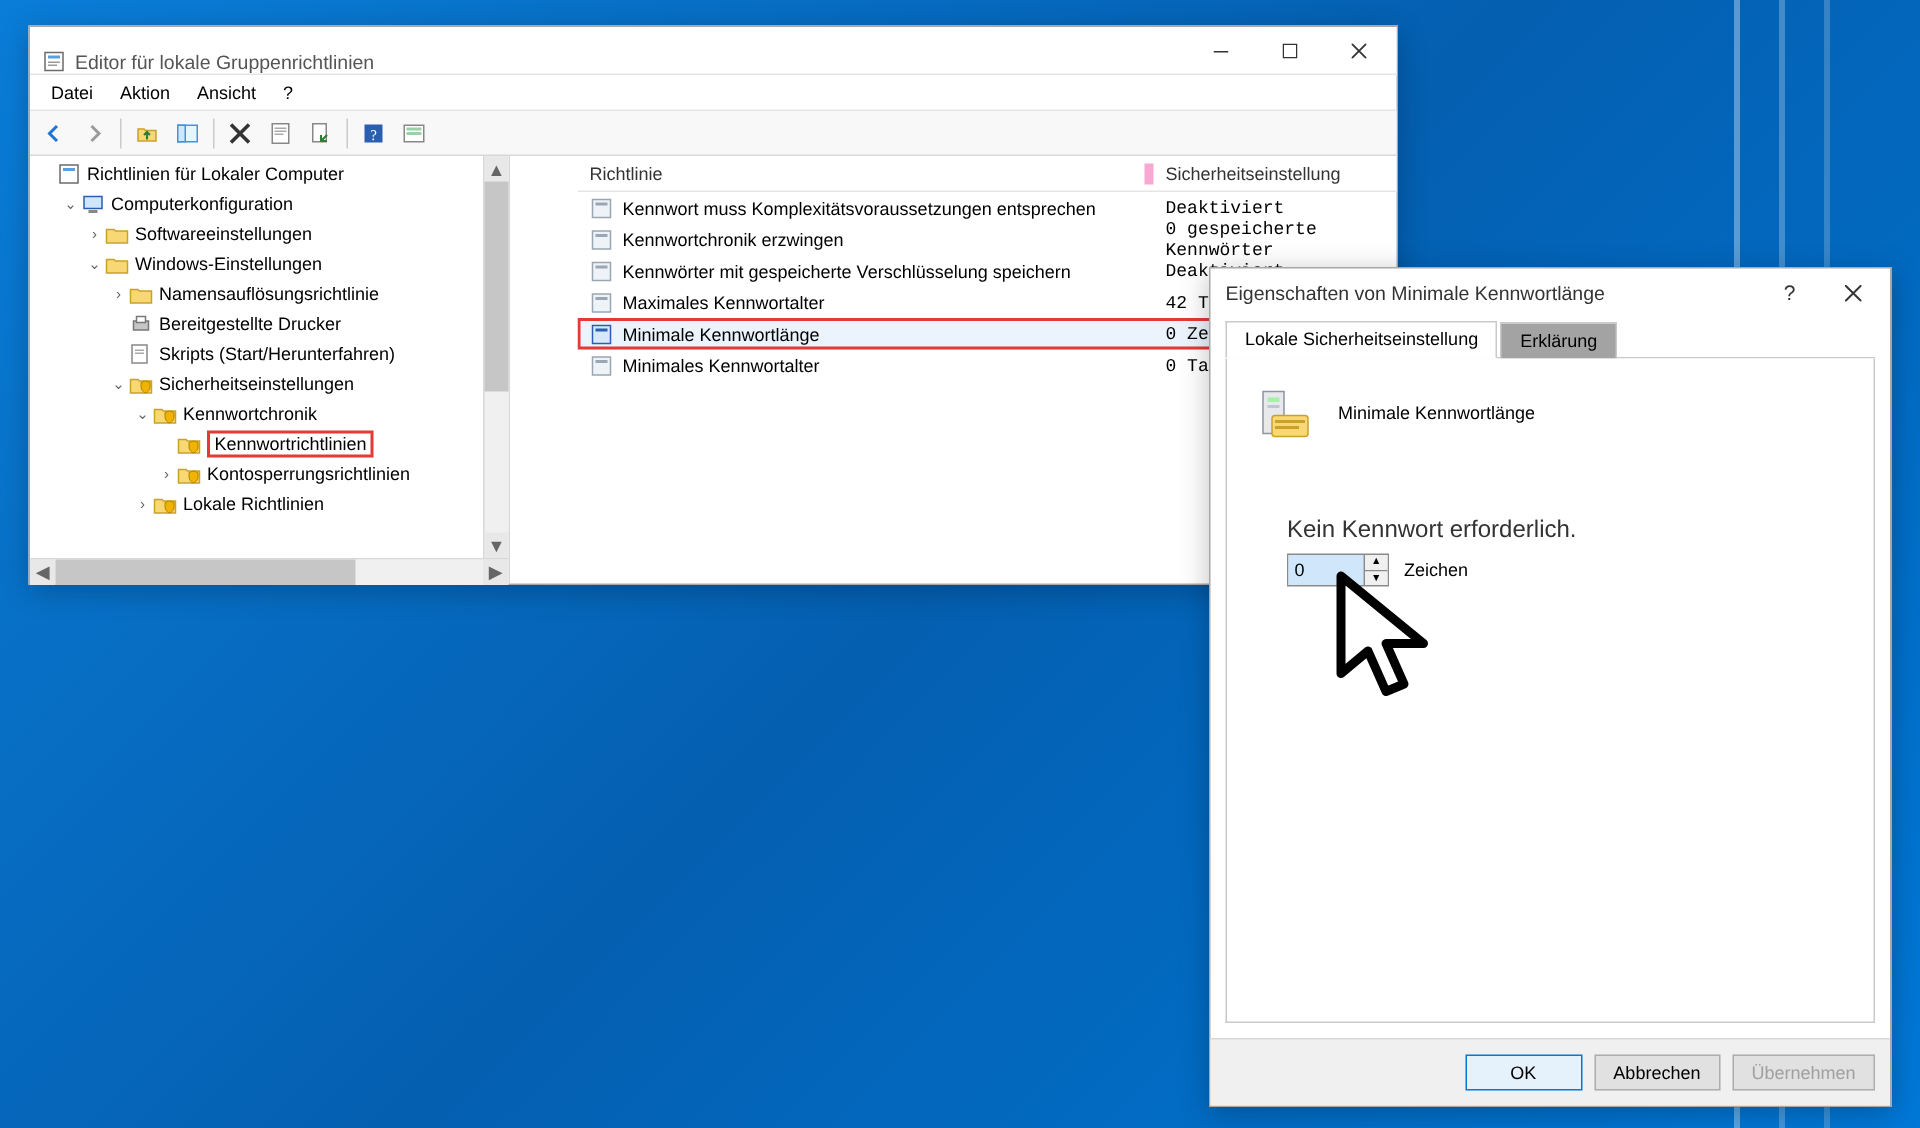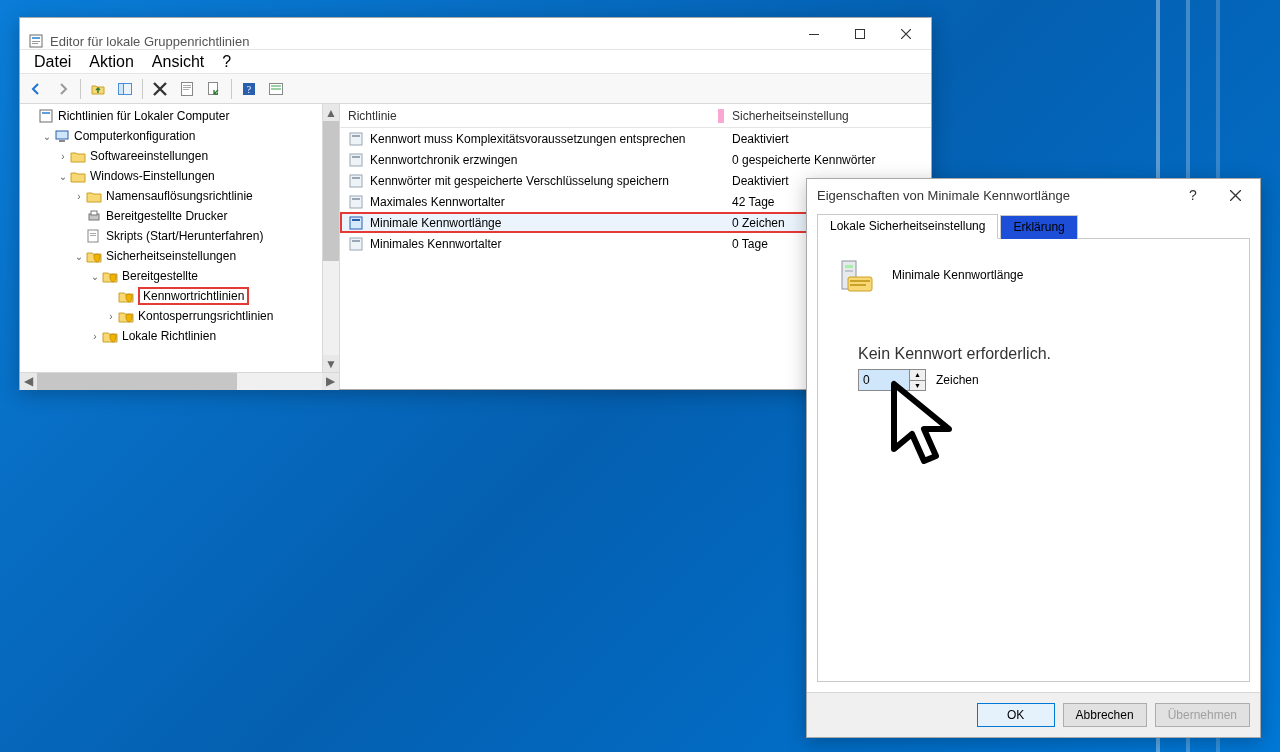--- a/index.html
+++ b/index.html
@@ -58,21 +58,21 @@
       cursor: pointer;
       color: #333;
     }
     .menubar {
       height: 24px;
       display: flex;
       gap: 2px;
       padding: 0 6px;
       align-items: center;
       border-bottom: 1px solid #e5e5e5;
-      font-size: 16px;
+      font-size: 12px;
     }
     .menuitem { padding: 2px 8px; cursor: pointer; }
     .toolbar {
       height: 30px;
       display: flex;
       align-items: center;
       gap: 3px;
       padding: 0 4px;
       border-bottom: 1px solid #d8d8d8;
       background: #f8f8f8;
@@ -82,20 +82,21 @@
       border: 1px solid transparent;
       display: flex; align-items: center; justify-content: center;
       cursor: pointer;
       border-radius: 2px;
     }
     .tdiv { width: 1px; height: 20px; background: #c9c9c9; margin: 0 2px; }
     .body-split {
       flex: 1;
       display: flex;
       min-height: 0;
+      gap: 45px;
     }
     
     .tree-pane {
       width: 320px;
       border-right: 1px solid #d8d8d8;
       position: relative;
       display: flex;
       flex-direction: column;
     }
     .tree-scroll { flex:1; overflow: hidden; padding: 2px 0 2px 2px; }
@@ -146,21 +147,21 @@
     .list-header .col2 { flex: 1; padding-left: 8px; }
     .list-body { flex:1; overflow:hidden; }
     .list-row {
       display: flex;
       align-items: center;
       height: 21px;
       cursor: pointer;
     }
     .list-row .c1 { width: 384px; display:flex; align-items:center; padding-left:8px; }
     .list-row .c1 .ic { width:16px; height:16px; margin-right:6px; display:inline-flex; align-items:center; justify-content:center;}
-    .list-row .c2 { flex:1; padding-left:8px; }
+    .list-row .c2 { flex:1; padding-left:8px;font-family:Liberation Mono, monospace; }
     .list-row.highlight {
       outline: 2px solid #e53935;
       outline-offset: -2px;
       background: #fff;
     }
     .list-row.sel { background: rgba(0,120,215,0.08); }
     
     .vscroll-stub {
       position:absolute;
       right:0; top:0; bottom:17px;
@@ -207,21 +208,21 @@
     .tabstrip {
       display:flex;
       height: 26px;
       align-items: flex-end;
       border-bottom: 1px solid #c9c9c9;
     }
     .tab {
       padding: 4px 12px 5px 12px;
       border: 1px solid #c9c9c9;
       border-bottom: none;
-      background: #1d4ed8;
+      background: #a3a3a3;
       margin-right: 2px;
       cursor: pointer;
       font-size: 12px;
       position: relative;
       top: 1px;
     }
     .tab.active {
       background: #fff;
       border-bottom: 1px solid #fff;
       top: 1px;
@@ -490,21 +491,21 @@
           <span class="lbl">Sicherheitseinstellungen</span>
         </div>
         <div class="tree-item ind4">
           <span class="tw">⌄</span>
           <span class="ic">
               <svg width="16" height="14">
                 <path class="folder-fill" d="M1 4h5l1 1h8v8H1z"></path>
                 <path d="M11 5 l3 1 v3 c0 2 -1.5 3.5 -3 4 c-1.5 -0.5 -3 -2 -3 -4 v-3 z" fill="#f0b400" stroke="#b07c00" stroke-width="0.6"></path>
               </svg>
             </span>
-          <span class="lbl">Bereitgestellte</span>
+          <span class="lbl">Kennwortchronik</span>
         </div>
         <div class="tree-item ind5 highlight">
           <span class="tw"></span>
           <span class="ic">
               <svg width="16" height="14">
                 <path class="folder-fill" d="M1 4h5l1 1h8v8H1z"></path>
                 <path d="M11 5 l3 1 v3 c0 2 -1.5 3.5 -3 4 c-1.5 -0.5 -3 -2 -3 -4 v-3 z" fill="#f0b400" stroke="#b07c00" stroke-width="0.6"></path>
               </svg>
             </span>
           <span class="lbl">Kennwortrichtlinien</span>

